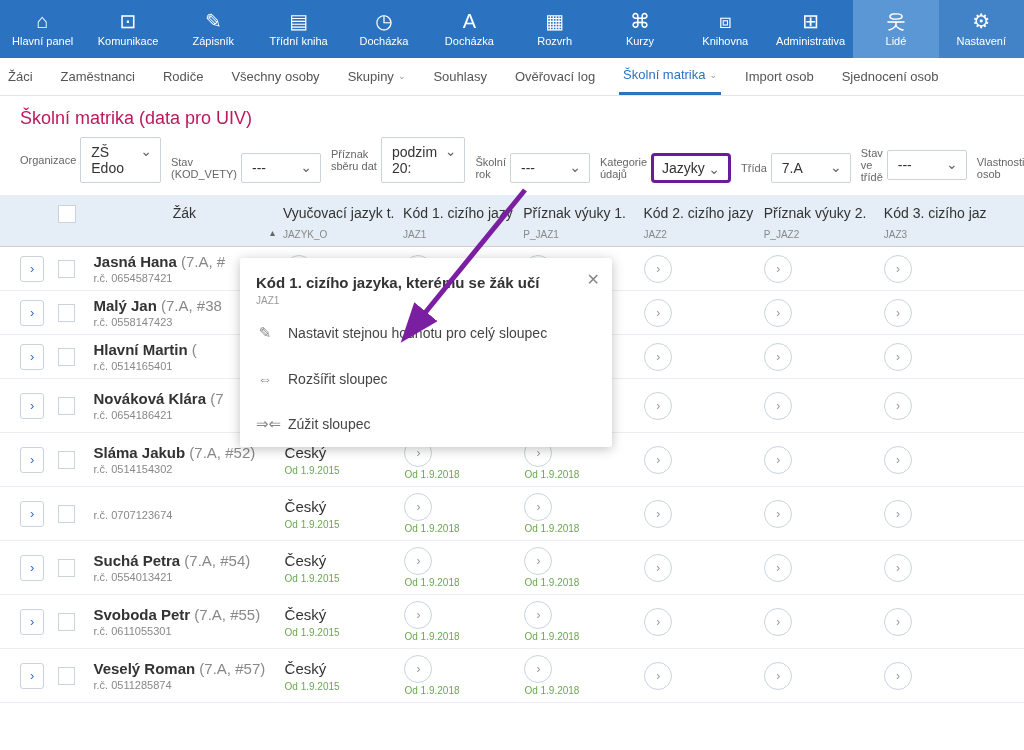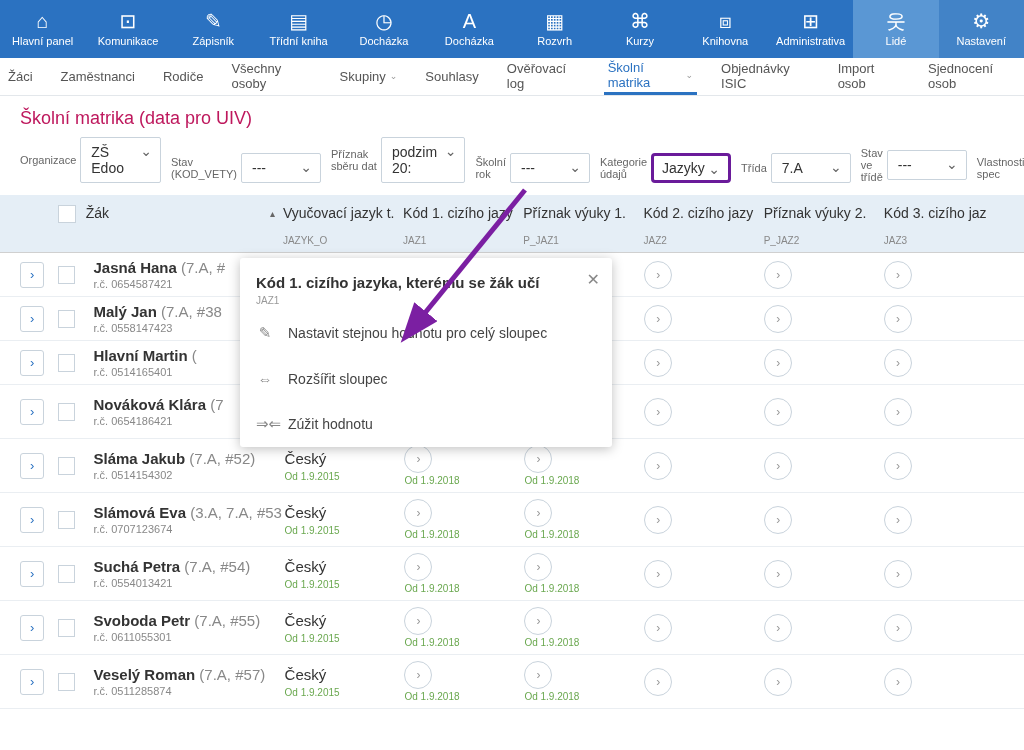--- a/index.html
+++ b/index.html
@@ -26,22 +26,22 @@
   .filter-label { font-size: 11px; color: #666; }
   .select { border: 1px solid #c9d3dc; background: #fff; padding: 6px 36px 6px 10px; font-size: 14px; position: relative; min-width: 80px; border-radius: 2px; }
   .select::after { content: "⌄"; position: absolute; right: 8px; top: 5px; color: #666; font-size: 14px; }
   .select.highlight { border: 3px solid #6a1b9a; padding: 4px 22px 4px 8px; border-radius: 4px; }
   .checkbox-square { width: 18px; height: 18px; border: 1px solid #c9d3dc; background: #fff; }
   
   
   .table-header { background: #e5eef6; display: flex; align-items: flex-start; padding: 10px 20px 6px; border-bottom: 1px solid #d0d0d0; position: relative; }
   .th-expand { width: 40px; }
   .th-check { width: 30px; }
-  .th-name { width: 210px; display: flex; align-items: center; gap: 6px; font-size: 14px; }
-  .th-col { width: 128px; font-size: 14px; display:flex; flex-direction:column; gap:14px;}
+  .th-name { width: 210px; display: flex; align-items: center; gap: 6px; font-size: 14px; flex-direction: column; }
+  .th-col { width: 128px; font-size: 14px; display:flex; flex-direction:column; gap:8px;}
   .th-sub { font-size: 10px; color: #888; }
   .th-sort { font-size: 10px; color: #666; margin-left: auto; margin-right: 8px; }
   
   
   .rows { }
   .row { display: flex; align-items: center; padding: 6px 20px; border-bottom: 1px solid #eaeef2; }
   .expand-btn { width: 26px; height: 26px; border: 1px solid #c9d3dc; border-radius: 3px; display: flex; align-items: center; justify-content: center; color: #2b72c1; margin-right: 14px; cursor: pointer; }
   .row-check { width: 18px; height: 18px; border: 1px solid #c9d3dc; margin-right: 18px; }
   .name-cell { width: 204px; }
   .name-main { font-size: 15px; }
@@ -123,21 +123,20 @@
 
 <div class="subnav" id="subnav">
     <div class="subnav-item">Žáci</div>
     <div class="subnav-item">Zaměstnanci</div>
     <div class="subnav-item">Rodiče</div>
     <div class="subnav-item">Všechny osoby</div>
     <div class="subnav-item">Skupiny<span class="chevron">⌄</span></div>
     <div class="subnav-item">Souhlasy</div>
     <div class="subnav-item">Ověřovací log</div>
     <div class="subnav-item active">Školní matrika<span class="chevron">⌄</span></div>
-    <div class="subnav-item">Objednávky ISIC</div>
     <div class="subnav-item">Import osob</div>
     <div class="subnav-item">Sjednocení osob</div>
   </div>
 
 <div class="page-title">Školní matrika (data pro UIV)</div>
 
 <div class="filters" id="filters">
     <div class="filter">
       <div class="filter-label">Organizace</div>
       <div class="select">ZŠ Edoo</div>
@@ -160,21 +159,21 @@
     </div>
     <div class="filter">
       <div class="filter-label">Třída</div>
       <div class="select">7.A</div>
     </div>
     <div class="filter">
       <div class="filter-label">Stav ve třídě</div>
       <div class="select">---</div>
     </div>
     <div class="filter">
-      <div class="filter-label">Vlastnosti spec</div>
+      <div class="filter-label">Vlastnosti osob</div>
       <div class="select">---</div>
     </div>
     <div class="filter">
       <div class="filter-label">Pouze spec. potř.</div>
       <div class="checkbox-square"></div>
     </div>
   </div>
 
 <div class="table-header">
   <div class="th-expand"></div>
@@ -345,21 +344,20 @@
         <div class="circle-btn">›</div>
       </div>
       <div class="data-cell">
         <div class="circle-btn">›</div>
       </div>
     </div>
     <div class="row">
       <div class="expand-btn">›</div>
       <div class="row-check"></div>
       <div class="name-cell">
-        <div class="name-main"><b>Slámová Eva</b><span class="name-gray"> (3.A, 7.A, #53</span></div>
         <div class="name-sub">r.č. 0707123674</div>
       </div>
       <div class="data-cell">
         <span class="data-val">Český</span>
         <span class="data-date">Od 1.9.2015</span>
       </div>
       <div class="data-cell">
         <div class="circle-btn">›</div>
         <span class="data-date">Od 1.9.2018</span>
       </div>
@@ -476,21 +474,21 @@
       <div class="popup-item">
         <span class="popup-icon">✎</span>
         <span>Nastavit stejnou hodnotu pro celý sloupec</span>
       </div>
       <div class="popup-item">
         <span class="popup-icon">⇔</span>
         <span>Rozšířit sloupec</span>
       </div>
       <div class="popup-item">
         <span class="popup-icon">⇒⇐</span>
-        <span>Zúžit hodnotu</span>
+        <span>Zúžit sloupec</span>
       </div>
     </div>
 </div>
 
 <svg class="arrow-svg" width="180" height="180">
   <defs>
     <marker id="ah" markerWidth="10" markerHeight="10" refX="6" refY="3" orient="auto">
       <path d="M0,0 L0,6 L8,3 z" fill="#7b1fa2"></path>
     </marker>
   </defs>

